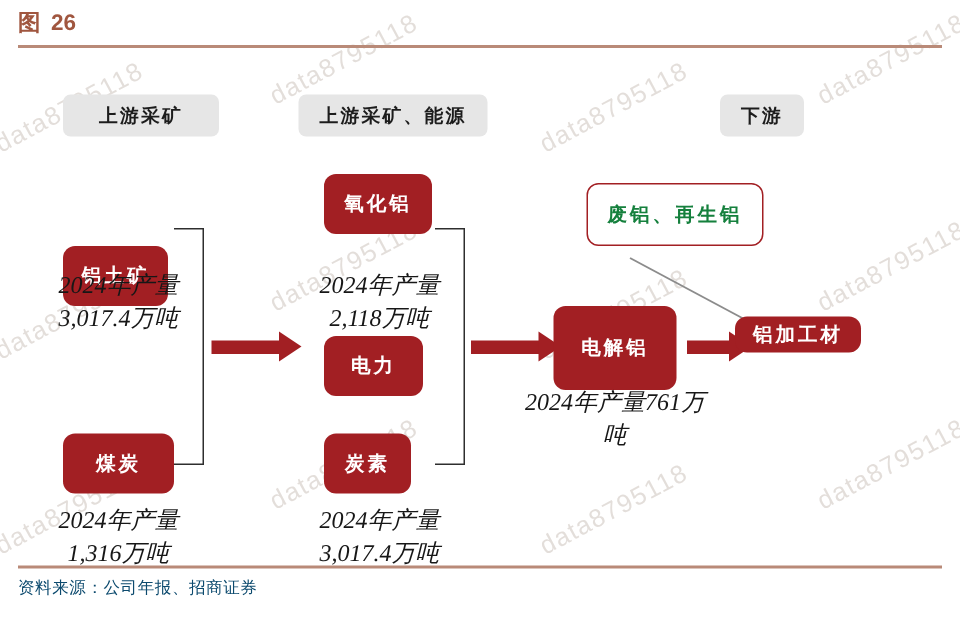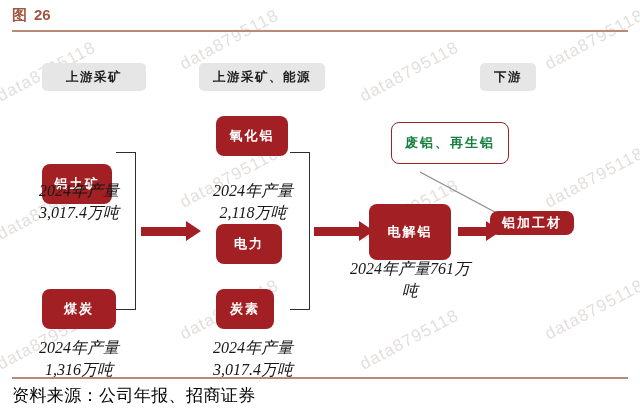--- a/index.html
+++ b/index.html
@@ -22,21 +22,21 @@
   .hdr{position:absolute;left:12px;top:6px;width:616px;z-index:4;}
   .hdr-row{display:flex;align-items:baseline;gap:7px;padding-bottom:5px;}
   .hdr-fig{font-size:15px;font-weight:bold;color:#a0563f;font-family:"Liberation Serif",serif;}
   .hdr-num{font-size:15px;font-weight:bold;color:#a0563f;font-family:"Liberation Sans",sans-serif;}
   .hdr-title{font-size:14px;font-weight:bold;color:#a0563f;font-family:"Liberation Serif",serif;letter-spacing:.5px;}
   .hdr-rule{height:2px;background:#b98a78;width:616px;}
 
   
   .ftr{position:absolute;left:12px;top:377px;width:616px;z-index:4;}
   .ftr-rule{height:2px;background:#b98a78;width:616px;}
-  .ftr-text{font-size:17px;color:#000000;font-family:"Liberation Serif",serif;padding-top:5px;letter-spacing:.4px;}
+  .ftr-text{font-size:11px;color:#0c4a6e;font-family:"Liberation Serif",serif;padding-top:5px;letter-spacing:.4px;}
 
   
   .lane{
     position:absolute;z-index:3;background:#e6e6e6;border-radius:5px;
     display:flex;align-items:center;justify-content:center;
     font-size:12.5px;color:#1c1c1c;font-family:"Liberation Serif",serif;
     font-weight:bold;letter-spacing:1.5px;height:28px;
   }
 
   

